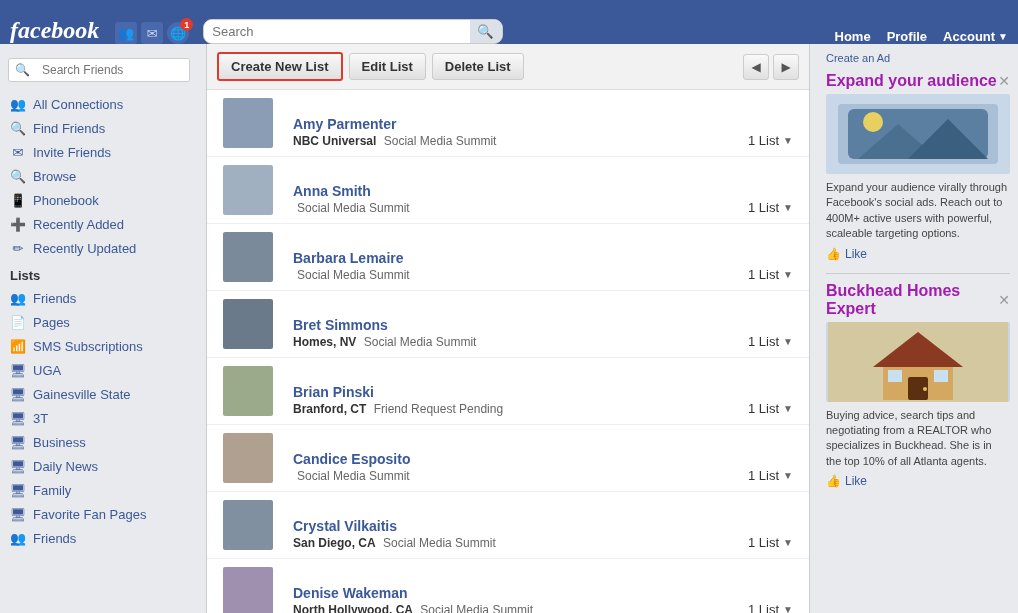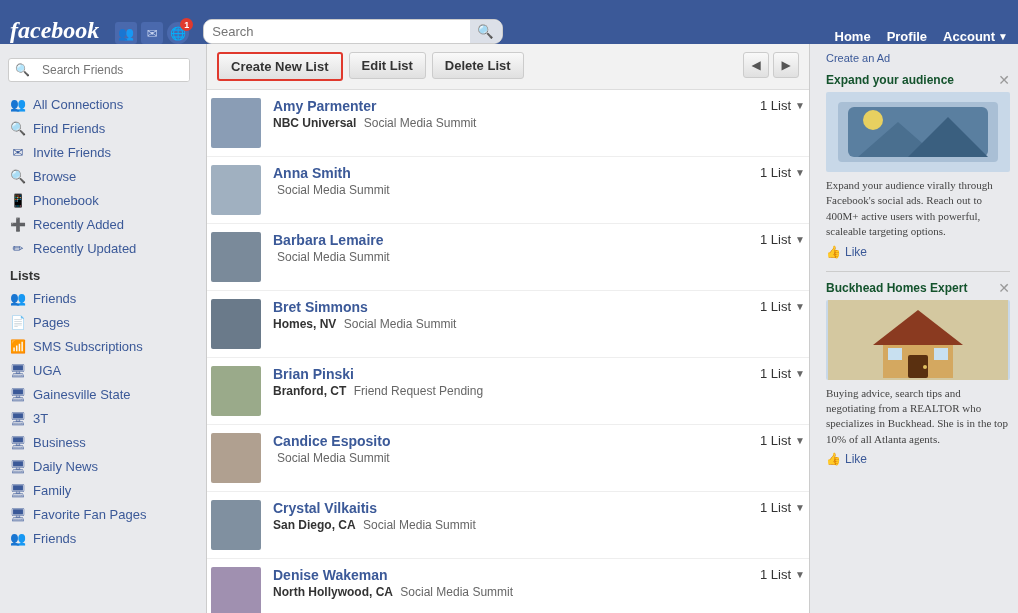--- a/index.html
+++ b/index.html
@@ -103,21 +103,21 @@
       flex: 1;
       background: white;
       padding: 0;
       margin: 0 8px;
       border: 1px solid #ccc;
       border-top: none;
     }
 
     
     #toolbar {
-      display: flex; align-items: flex-start; gap: 6px;
+      display: flex; align-items: center; gap: 6px;
       padding: 8px 10px;
       border-bottom: 1px solid #ddd;
       background: #f2f2f2;
     }
     .toolbar-btn {
       padding: 5px 12px; font-size: 13px; border: 1px solid #ccc;
       background: linear-gradient(to bottom, #f9f9f9, #e0e0e0);
       border-radius: 3px; cursor: pointer; color: #333; font-weight: bold;
     }
     .toolbar-btn.primary {
@@ -127,24 +127,24 @@
     .nav-arrows { margin-left: auto; display: flex; gap: 4px; }
     .arrow-btn {
       width: 26px; height: 26px; border: 1px solid #ccc;
       background: linear-gradient(to bottom, #f9f9f9, #e0e0e0);
       border-radius: 3px; cursor: pointer; display: flex; align-items: center; justify-content: center;
       color: #555; font-size: 12px;
     }
 
     
     .friend-item {
-      display: flex; align-items: flex-start;
-      padding: 8px 4px;
+      display: flex; align-items: flex-end;
+      padding: 8px 16px;
       border-bottom: 1px solid #eee;
-      gap: 12px;
+      gap: 20px;
     }
     .friend-avatar {
       width: 50px; height: 50px; background: #b0b8c8; flex-shrink: 0; border-radius: 2px;
       display: flex; align-items: center; justify-content: center; overflow: hidden;
     }
     .friend-info { flex: 1; }
     .friend-name { font-weight: bold; color: #3b5998; font-size: 14px; cursor: pointer; }
     .friend-detail { color: #666; font-size: 12px; margin-top: 2px; }
     .friend-detail .company { font-weight: bold; color: #333; margin-right: 4px; }
     .friend-list-count {
@@ -158,28 +158,28 @@
       width: 200px;
       flex-shrink: 0;
       padding: 8px;
       background: #e9eaed;
     }
     .ad-section { margin-bottom: 12px; }
     .ad-title-bar {
       display: flex; align-items: center; justify-content: space-between;
       margin-bottom: 4px;
     }
-    .ad-title { font-weight: bold; color: #14532d; font-size: 12px; cursor: pointer; }
+    .ad-title { font-weight: bold; color: #a21caf; font-size: 16px; cursor: pointer; }
     .ad-close { color: #999; cursor: pointer; font-size: 14px; }
     .ad-image {
       width: 100%; height: 80px; background: #c8d8e8;
       margin-bottom: 6px; border-radius: 2px;
       display: flex; align-items: center; justify-content: center; overflow: hidden;
     }
-    .ad-text { font-size: 11px; color: #444; line-height: 1.4; margin-bottom: 5px; font-family: Liberation Serif, serif; }
+    .ad-text { font-size: 11px; color: #444; line-height: 1.4; margin-bottom: 5px; }
     .ad-like { display: flex; align-items: center; gap: 4px; color: #3b5998; font-size: 12px; cursor: pointer; }
     .ad-divider { border: none; border-top: 1px solid #ccc; margin: 8px 0; }
 
     .create-ad-link {
       font-size: 11px; color: #3b5998; cursor: pointer; margin-bottom: 8px; display: block;
     }
 
     
     .av1 { background: #8a9db5; }
     .av2 { background: #a0b0c0; }

